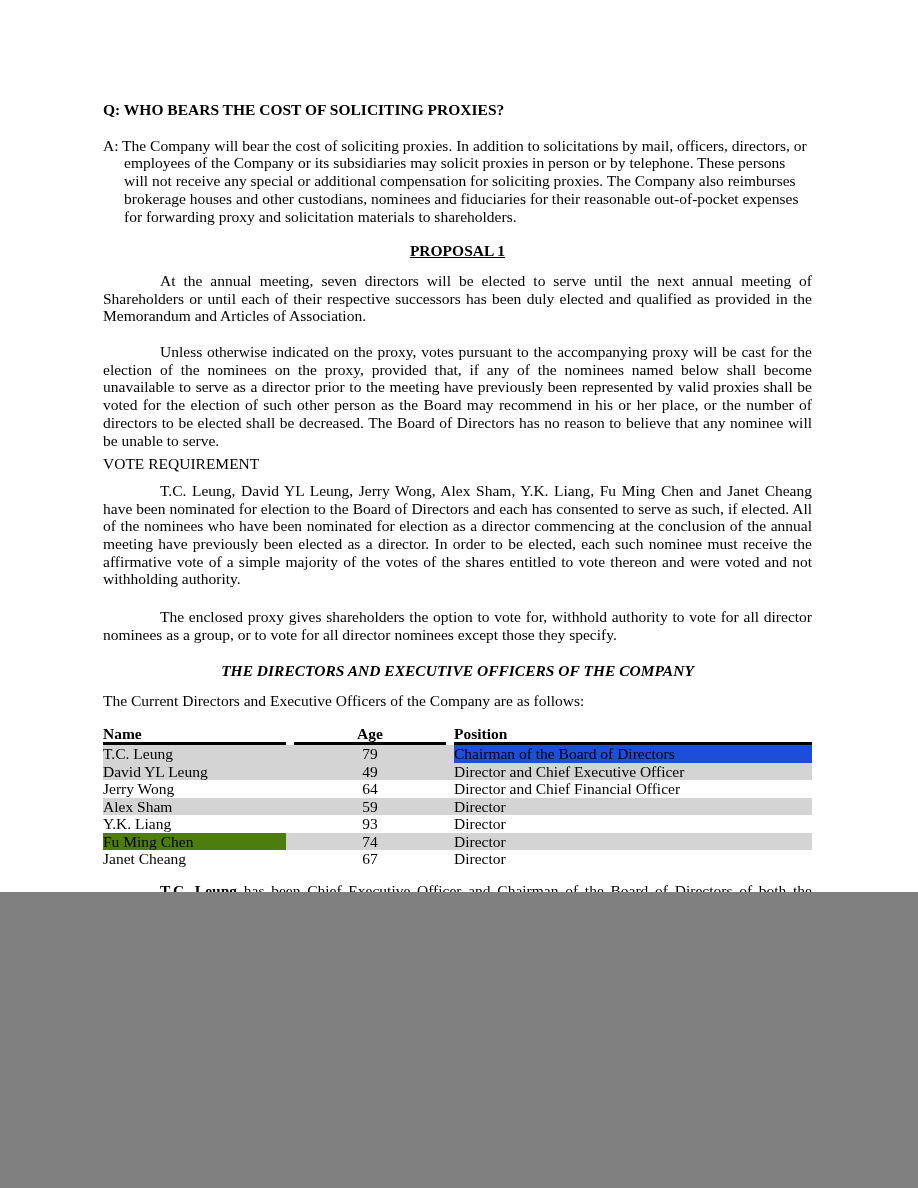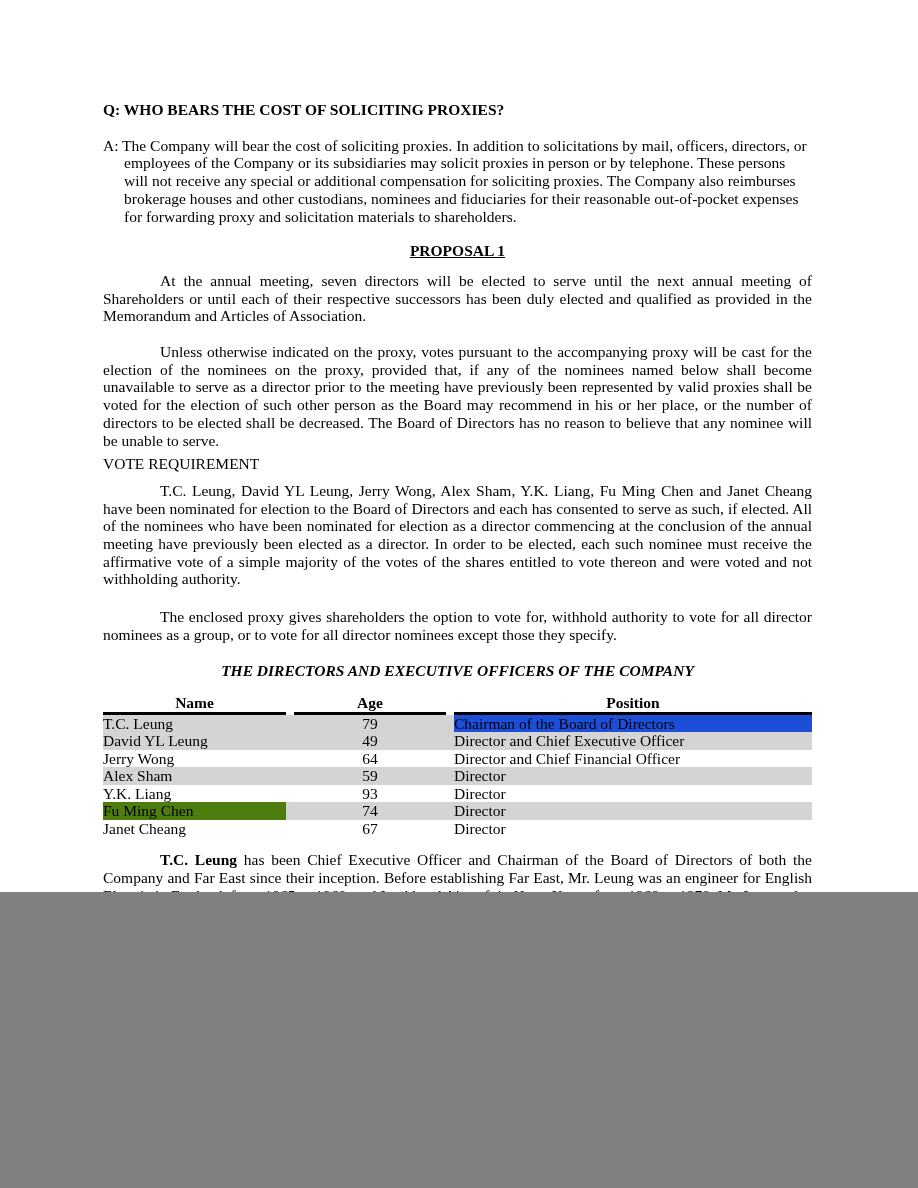--- a/index.html
+++ b/index.html
@@ -27,21 +27,21 @@
   .proposal-block { margin-top: 17px; font-weight: bold; text-align: center; }
   .proposal-title { text-decoration: underline; }
   .para1 { margin-top: 12px; }
   .para2 { margin-top: 18px; }
   .vote-heading { margin-top: 6px; }
   .para-nominees { margin-top: 9px; }
   .para-enclosed { margin-top: 20px; }
   .dir-heading { margin-top: 18px; font-weight: bold; font-style: italic; text-align: center; }
   .dir-intro { margin-top: 13px; }
   .dir-table { margin-top: 15px; width: 709px; border-collapse: separate; border-spacing: 0; font-size: 15.5px; line-height: 17.5px; }
-  .dir-table th { text-align: center; font-weight: bold; border-bottom: 3px solid #000; padding: 0; vertical-align: bottom; }
+  .dir-table th { text-align: left; font-weight: bold; border-bottom: 3px solid #000; padding: 0; vertical-align: bottom; }
   .dir-table th.gap { border-bottom: none; }
   .dir-table td { padding: 0; height: 17.5px; vertical-align: top; }
   .dir-table .age-col { text-align: center; }
   .para-setforth { margin-top: 15px; }
   .para-bio { margin-top: 14px; }
   .page-number { position: absolute; left: 0; right: 0; top: 1096px; text-align: center; }
 </style>
 </head>
 <body>
 
@@ -60,20 +60,21 @@
   <div class="para2 justify indent">Unless otherwise indicated on the proxy, votes pursuant to the accompanying proxy will be cast for the election of the nominees on the proxy, provided that, if any of the nominees named below shall become unavailable to serve as a director prior to the meeting have previously been represented by valid proxies shall be voted for the election of such other person as the Board may recommend in his or her place, or the number of directors to be elected shall be decreased. The Board of Directors has no reason to believe that any nominee will be unable to serve.</div>
 
   <div class="vote-heading caps-heading">VOTE REQUIREMENT</div>
 
   <div class="para-nominees justify indent">T.C. Leung, David YL Leung, Jerry Wong, Alex Sham, Y.K. Liang, Fu Ming Chen and Janet Cheang have been nominated for election to the Board of Directors and each has consented to serve as such, if elected. All of the nominees who have been nominated for election as a director commencing at the conclusion of the annual meeting have previously been elected as a director. In order to be elected, each such nominee must receive the affirmative vote of a simple majority of the votes of the shares entitled to vote thereon and were voted and not withholding authority.</div>
 
   <div class="para-enclosed justify indent">The enclosed proxy gives shareholders the option to vote for, withhold authority to vote for all director nominees as a group, or to vote for all director nominees except those they specify.</div>
 
   <div class="dir-heading">THE DIRECTORS AND EXECUTIVE OFFICERS OF THE COMPANY</div>
 
+  <div class="dir-intro">The Current Directors and Executive Officers of the Company are as follows:</div>
 
   <table class="dir-table">
     <colgroup>
       <col style="width:183px">
         <col style="width:8px">
         <col style="width:152px">
         <col style="width:8px">
         <col style="width:358px">
     </colgroup>
     <thead>

